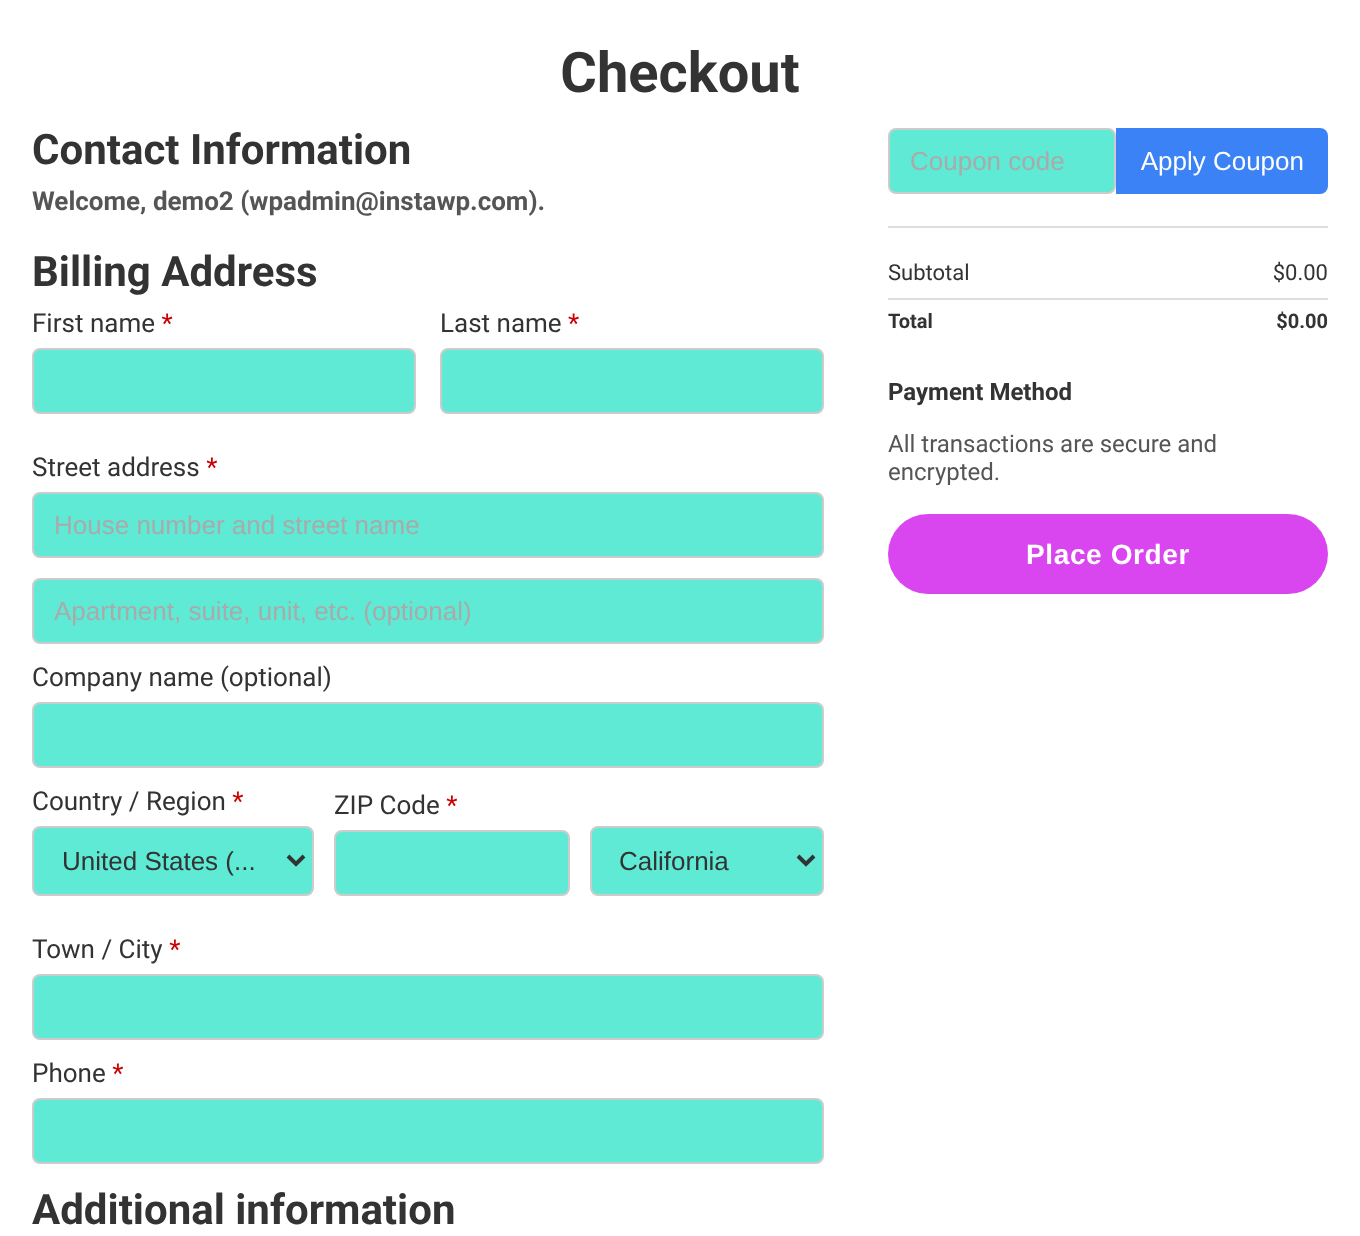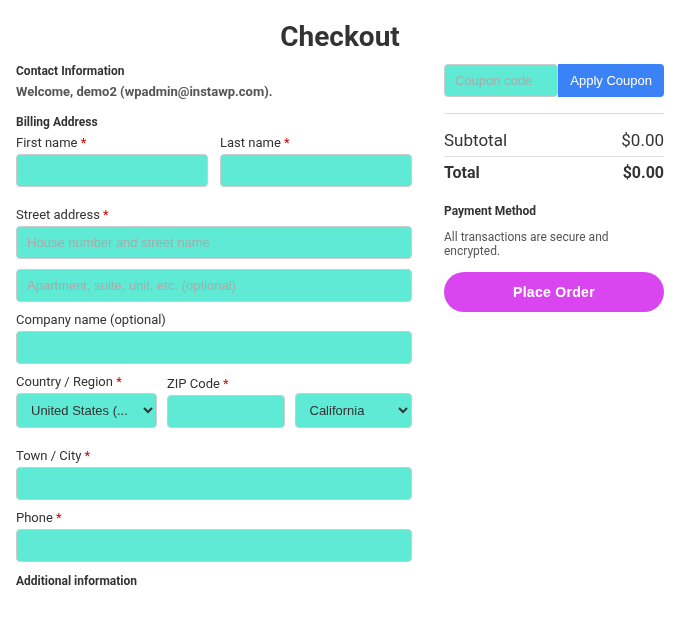--- a/index.html
+++ b/index.html
@@ -26,21 +26,21 @@
       align-items: flex-start;
     }
     .left-col {
       flex: 1 1 55%;
     }
     .right-col {
       flex: 0 0 220px;
       min-width: 200px;
     }
     .section-title {
-      font-size: 12px;
+      font-size: 21px;
       font-weight: 700;
       margin-bottom: 6px;
     }
     .contact-info {
       margin-bottom: 16px;
     }
     .contact-info p {
       font-size: 13px;
       color: #555;
     }
@@ -131,26 +131,26 @@
     }
     .order-summary {
       border-top: 1px solid #ddd;
       padding-top: 10px;
       margin-bottom: 16px;
     }
     .summary-row {
       display: flex;
       justify-content: space-between;
       padding: 6px 0;
-      font-size: 17px;
+      font-size: 11px;
     }
     .summary-row.total {
       border-top: 1px solid #ddd;
       font-weight: 700;
-      font-size: 16px;
+      font-size: 10px;
     }
     .payment-section {
       margin-bottom: 16px;
     }
     .payment-section .section-title {
       font-size: 12px;
       margin-bottom: 12px;
     }
     .payment-desc {
       font-size: 12px;

